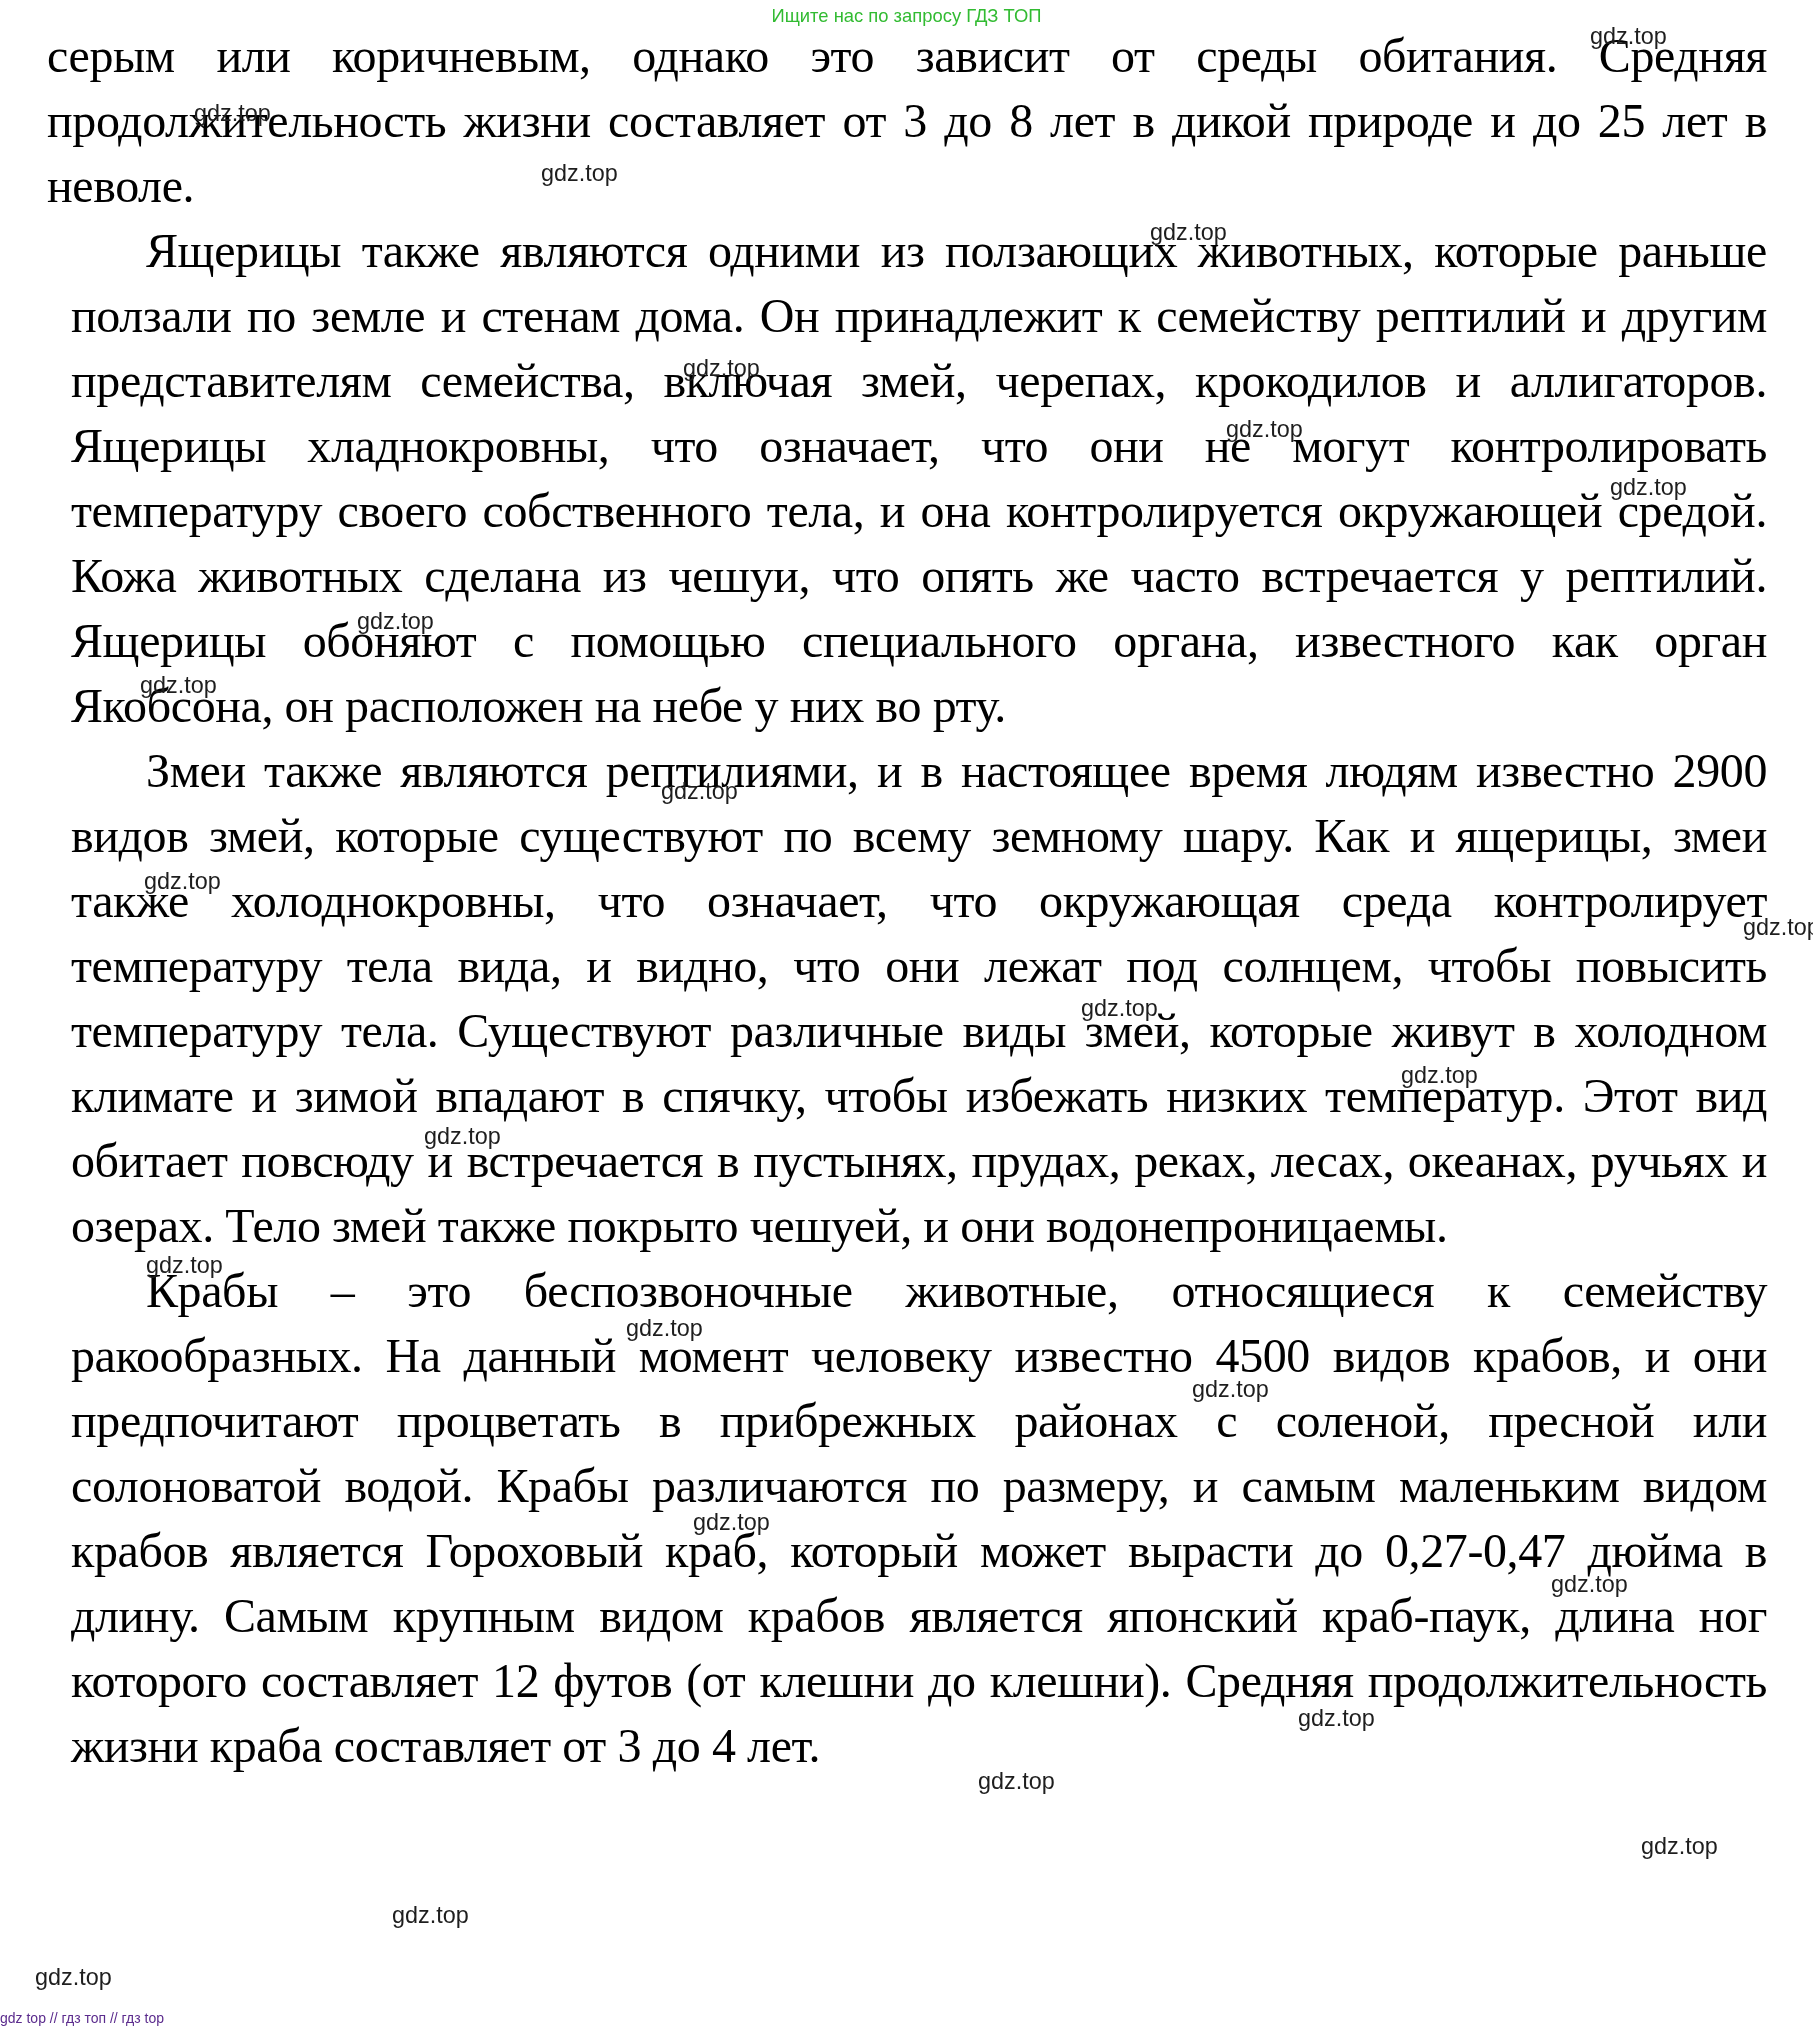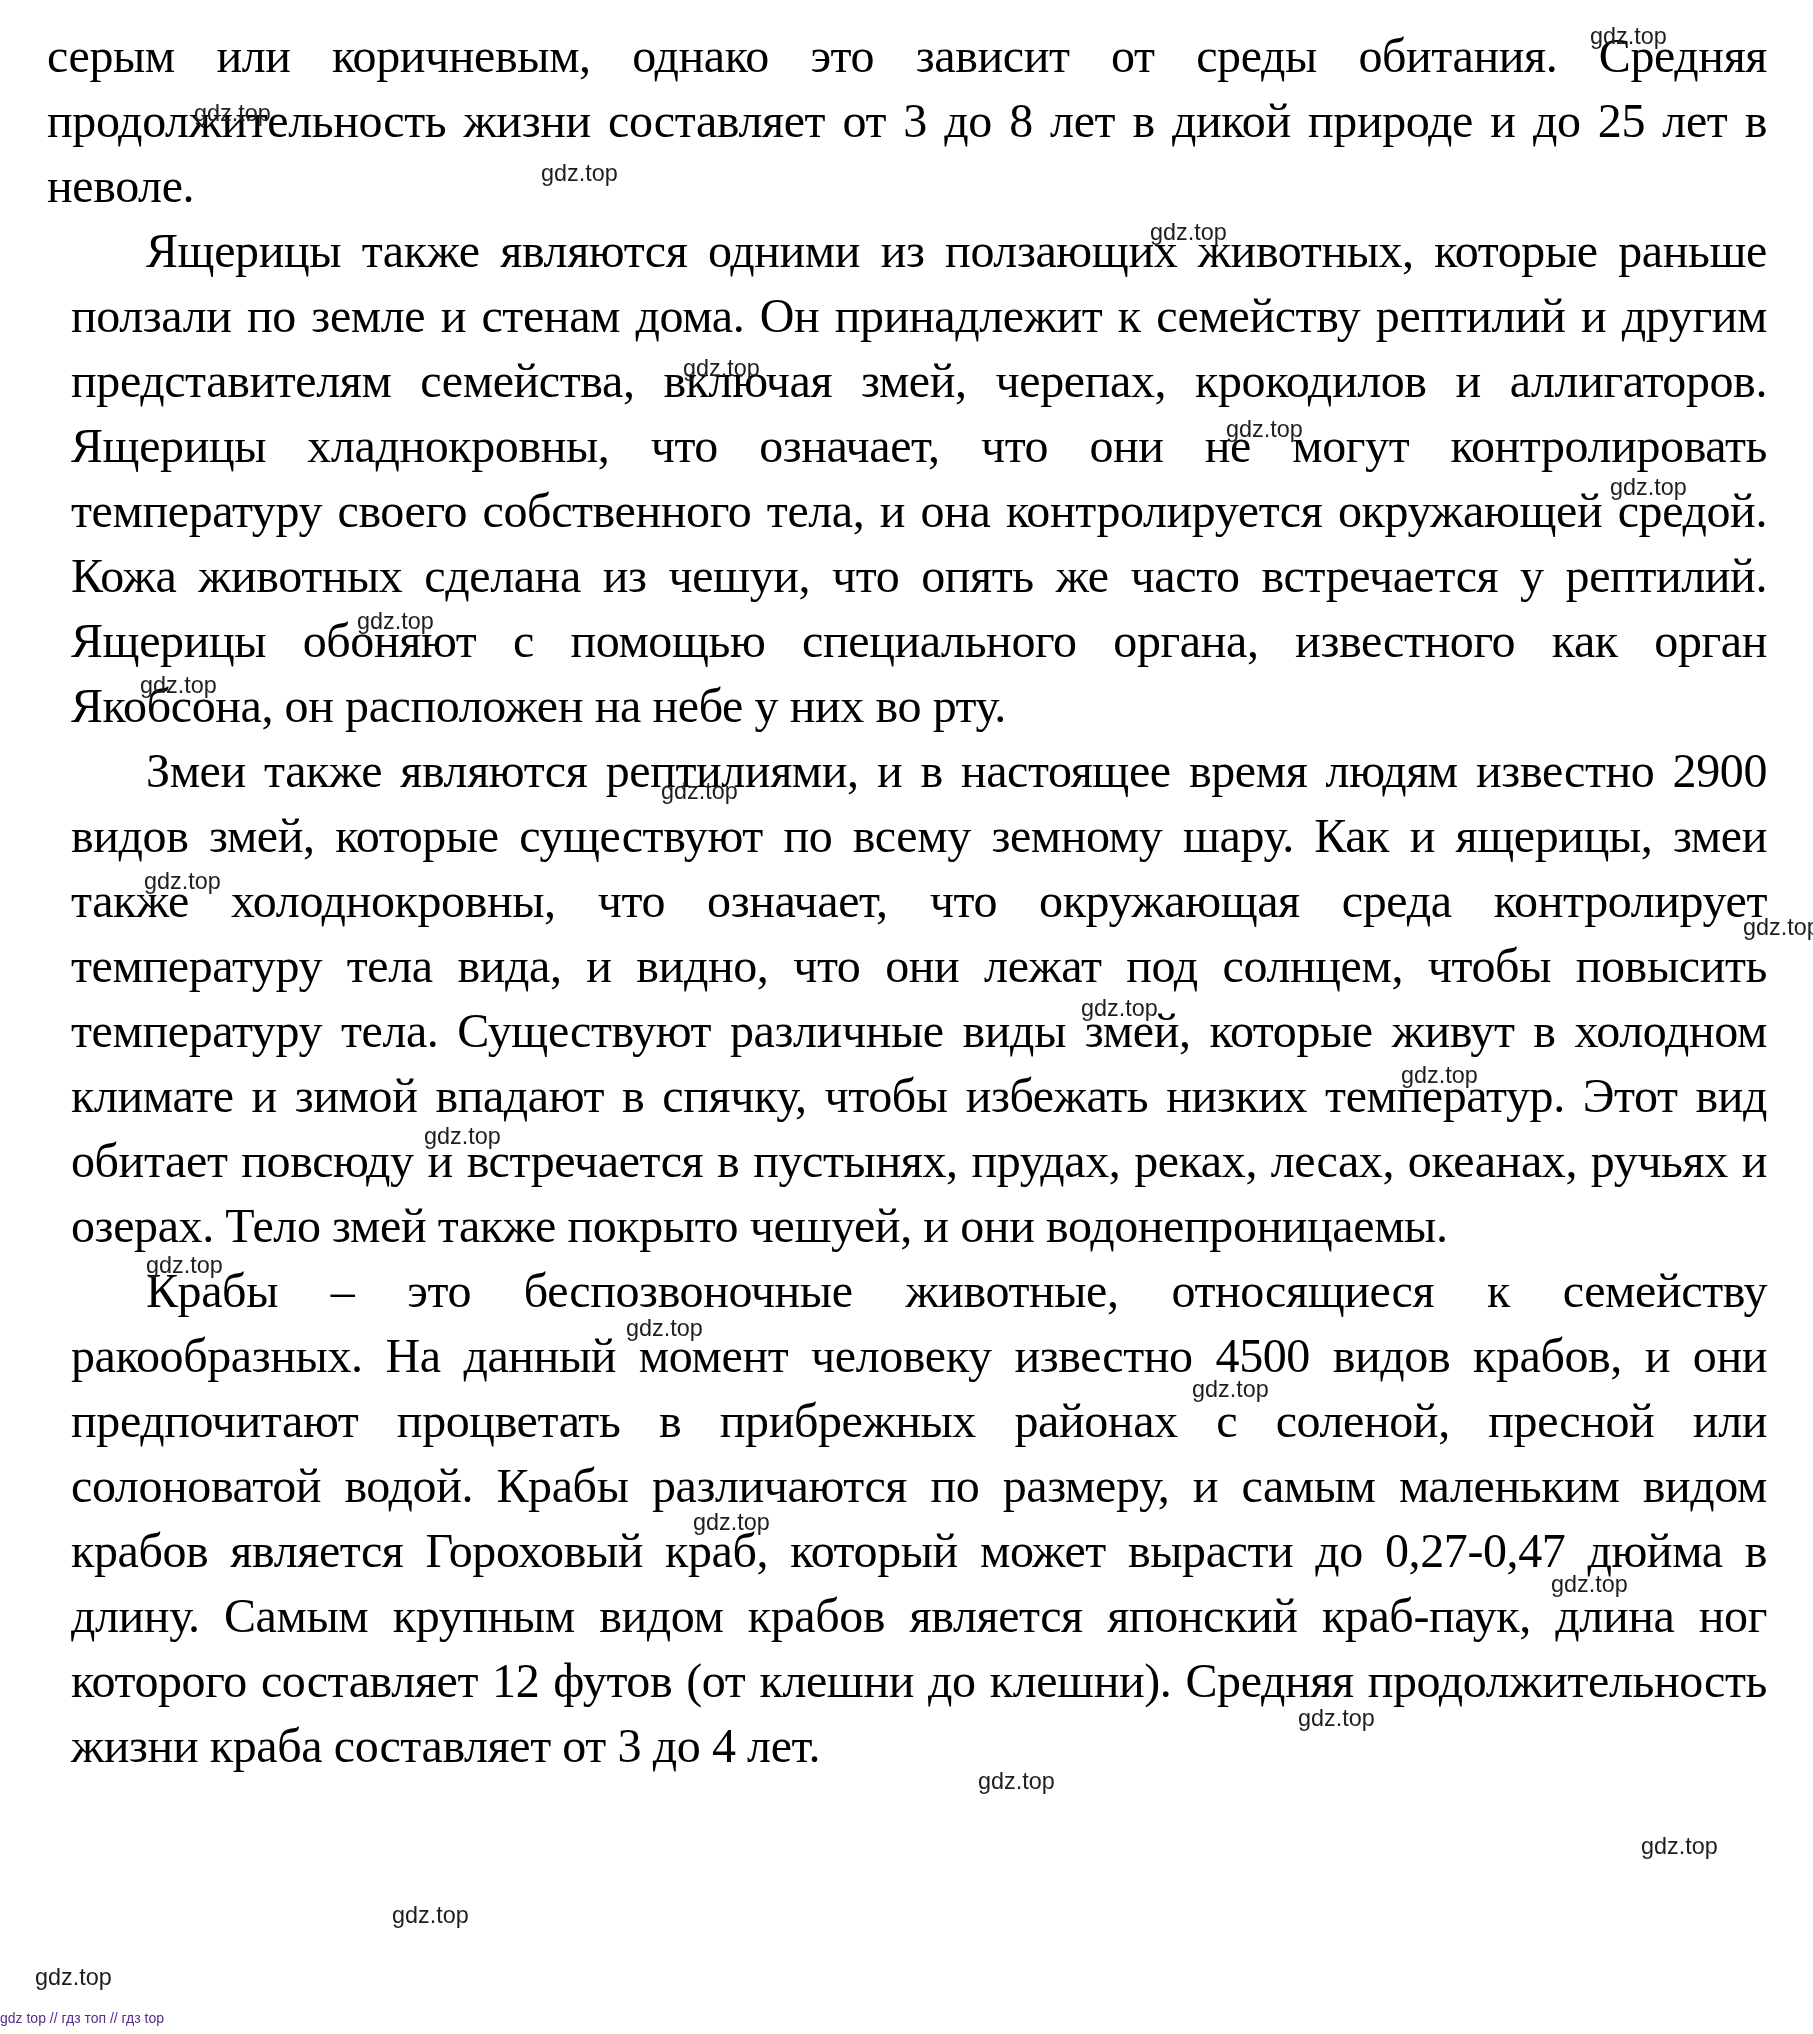--- a/index.html
+++ b/index.html
@@ -59,20 +59,21 @@
     font-family: "Liberation Sans", sans-serif;
     font-size: 14px;
     color: #5b2b8d;
   }
 </style>
 </head>
 <body>
 
 <div class="page">
 
+  <div class="promo-top" style="color: rgb(50, 187, 50);">Ищите нас по запросу ГДЗ ТОП</div>
 
   <div class="text-body">
     <p>серым или коричневым, однако это зависит от среды обитания. Средняя продолжительность жизни составляет от 3 до 8 лет в дикой природе и до 25 лет в неволе.</p>
     <p class="indent">Ящерицы также являются одними из ползающих животных, которые раньше ползали по земле и стенам дома. Он принадлежит к семейству рептилий и другим представителям семейства, включая змей, черепах, крокодилов и аллигаторов. Ящерицы хладнокровны, что означает, что они не могут контролировать температуру своего собственного тела, и она контролируется окружающей средой. Кожа животных сделана из чешуи, что опять же часто встречается у рептилий. Ящерицы обоняют с помощью специального органа, известного как орган Якобсона, он расположен на небе у них во рту.</p>
     <p class="indent">Змеи также являются рептилиями, и в настоящее время людям известно 2900 видов змей, которые существуют по всему земному шару. Как и ящерицы, змеи также холоднокровны, что означает, что окружающая среда контролирует температуру тела вида, и видно, что они лежат под солнцем, чтобы повысить температуру тела. Существуют различные виды змей, которые живут в холодном климате и зимой впадают в спячку, чтобы избежать низких температур. Этот вид обитает повсюду и встречается в пустынях, прудах, реках, лесах, океанах, ручьях и озерах. Тело змей также покрыто чешуей, и они водонепроницаемы.</p>
     <p class="indent">Крабы – это беспозвоночные животные, относящиеся к семейству ракообразных. На данный момент человеку известно 4500 видов крабов, и они предпочитают процветать в прибрежных районах с соленой, пресной или солоноватой водой. Крабы различаются по размеру, и самым маленьким видом крабов является Гороховый краб, который может вырасти до 0,27-0,47 дюйма в длину. Самым крупным видом крабов является японский краб-паук, длина ног которого составляет 12 футов (от клешни до клешни). Средняя продолжительность жизни краба составляет от 3 до 4 лет.</p>
   </div>
 
   <div id="wm-layer">
       <span class="wm" style="left: 1590px; top: 23.4px;">gdz.top</span>

